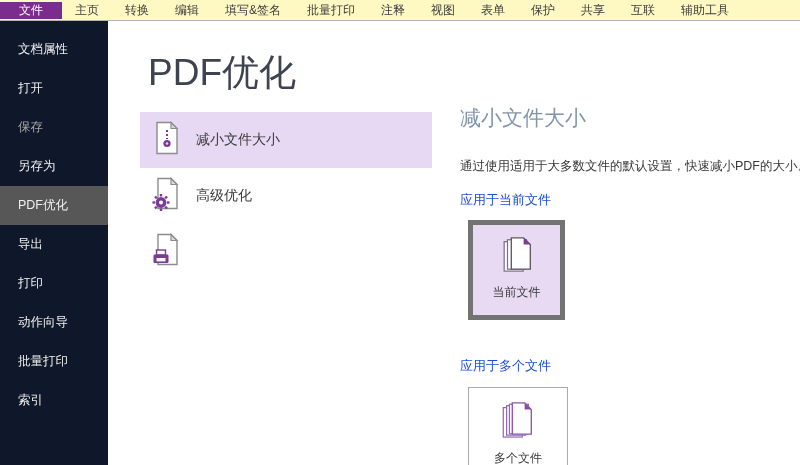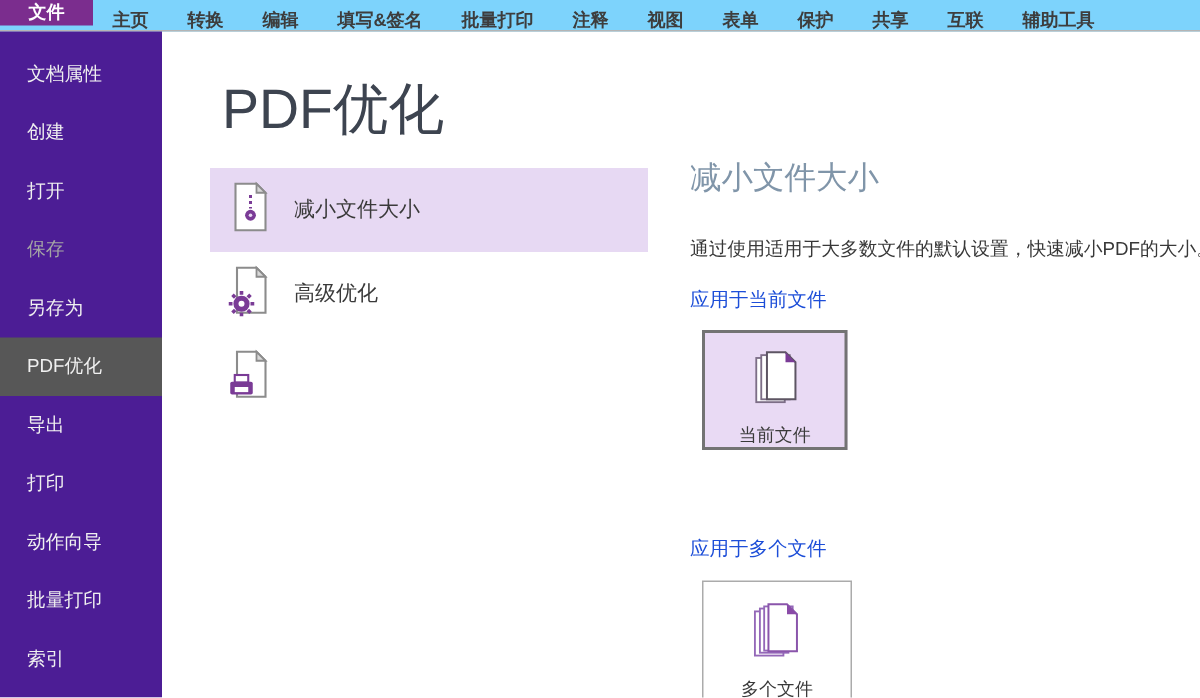--- a/index.html
+++ b/index.html
@@ -2,28 +2,28 @@
 <html><head>
 <meta charset="utf-8">
 <style>
   * { margin:0; padding:0; box-sizing:border-box; }
   html,body { width:800px; height:465px; overflow:hidden; background:#fff;
               font-family:"Liberation Sans","DejaVu Sans",sans-serif; }
   body { position:relative; }
 
   
   .menubar { position:absolute; top:0; left:0; width:800px; height:21px;
-             background:#7dd3fc; border-bottom:1px solid #b5b5b5;
-             display:flex; align-items:flex-start; font-size:12px; color:#3d3d3d;font-weight:bold; }
+             background:#fef9c3; border-bottom:1px solid #b5b5b5;
+             display:flex; align-items:center; font-size:12px; color:#3d3d3d; }
   .menu-item { display:flex; align-items:center; padding:5px 13px; cursor:default; white-space:nowrap; }
   .menu-item.active { background:#7b2d8e; color:#fff; padding:0 19px; }
 
   
   .sidebar { position:absolute; top:21px; left:0; width:108px; bottom:0;
-             background:#4c1d95; padding-top:9px; font-size:12.5px; color:#f0f0f0; }
+             background:#0f172a; padding-top:9px; font-size:12.5px; color:#f0f0f0; }
   .side-item { height:39px; line-height:39px; padding-left:18px; white-space:nowrap; }
   .side-item.selected { background:#575757; }
   .side-item.disabled { color:#a5a5a5; }
 
   
   .page-title { position:absolute; left:148px; top:48px; font-size:37px;
                 color:#3d4450; font-weight:400; }
 
   
   .option-list { position:absolute; left:140px; top:112px; width:292px; }
@@ -38,22 +38,22 @@
                     font-family:"DejaVu Serif","Liberation Serif",serif;
                     font-size:21px; font-weight:400; color:#8095a9; }
   .detail-desc { position:absolute; left:460px; top:158px; font-size:12.5px;
                  color:#383838; white-space:nowrap; }
   .section-label { position:absolute; font-size:13px; color:#1d4ed8; }
   .label-current { left:460px; top:191px; }
   .label-multiple { left:460px; top:357px; }
 
   .file-btn { position:absolute; display:flex; flex-direction:column;
               align-items:center; cursor:pointer; }
-  .btn-current { left:468px; top:220px; width:97px; height:80px;
-                 background:#e9daf4; border:2px solid #737373; padding-top:10px; gap:7px;align-items:center; }
+  .btn-current { left:468px; top:220px; width:97px; height:100px;
+                 background:#e9daf4; border:5px solid #737373; padding-top:10px; gap:7px;align-items:center; }
   .btn-multiple { left:468px; top:387px; width:100px; height:95px;
                   background:#fff; border:1px solid #ababab; padding-top:12px; gap:8px; }
   .file-btn .btn-label { font-size:12px; color:#3a3a3a; }
 </style>
 </head>
 <body>
 
 <div class="menubar">
   <div class="menu-item active">文件</div>
   <div class="menu-item">主页</div>
@@ -65,21 +65,20 @@
   <div class="menu-item">视图</div>
   <div class="menu-item">表单</div>
   <div class="menu-item">保护</div>
   <div class="menu-item">共享</div>
   <div class="menu-item">互联</div>
   <div class="menu-item">辅助工具</div>
 </div>
 
 <div class="sidebar">
   <div class="side-item">文档属性</div>
-  <div class="side-item">创建</div>
   <div class="side-item">打开</div>
   <div class="side-item disabled">保存</div>
   <div class="side-item">另存为</div>
   <div class="side-item selected">PDF优化</div>
   <div class="side-item">导出</div>
   <div class="side-item">打印</div>
   <div class="side-item">动作向导</div>
   <div class="side-item">批量打印</div>
   <div class="side-item">索引</div>
 </div>

